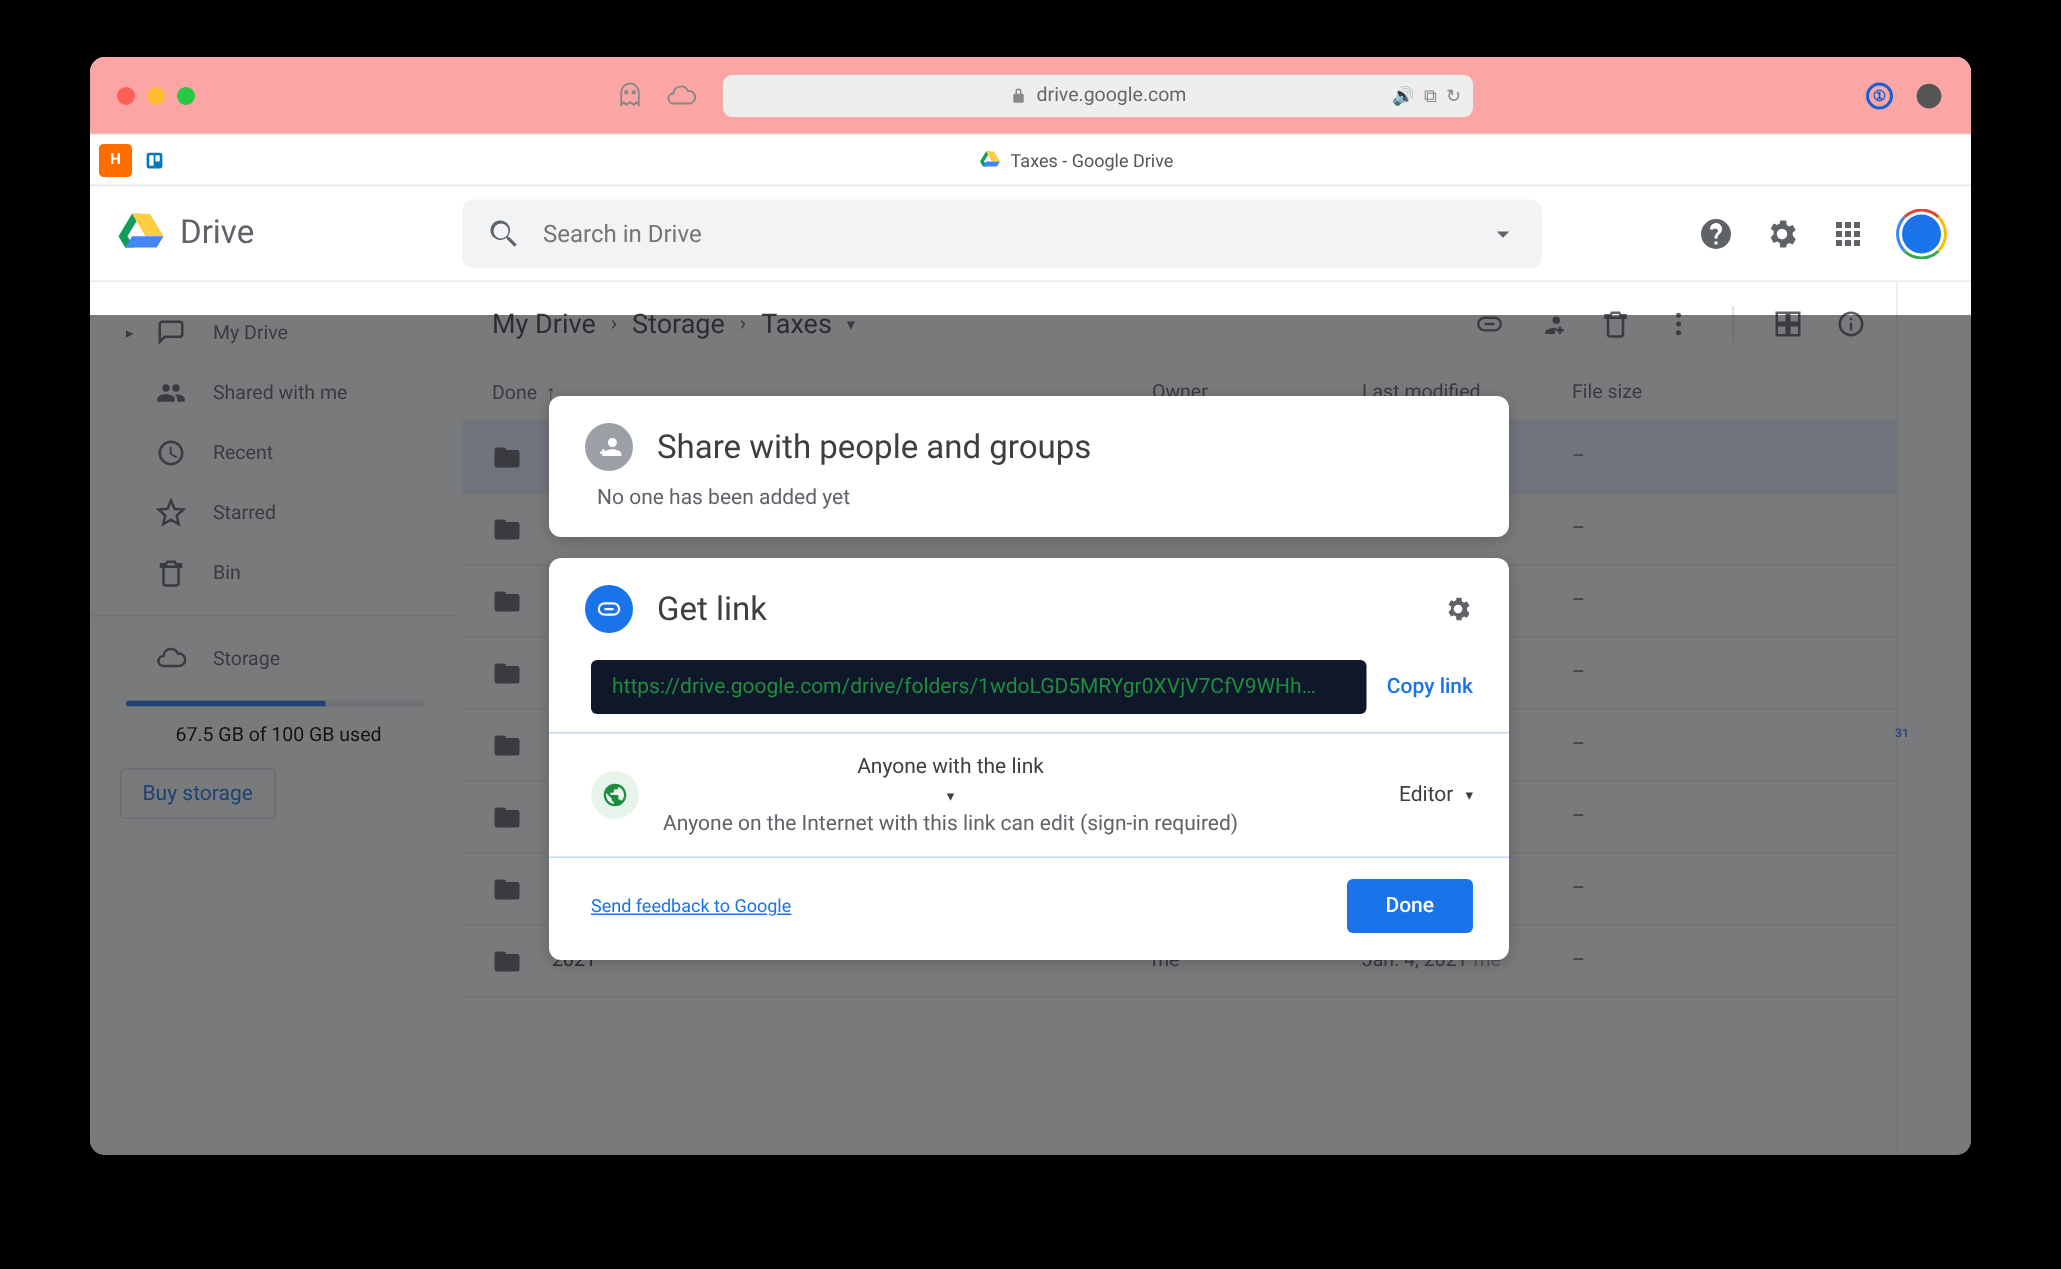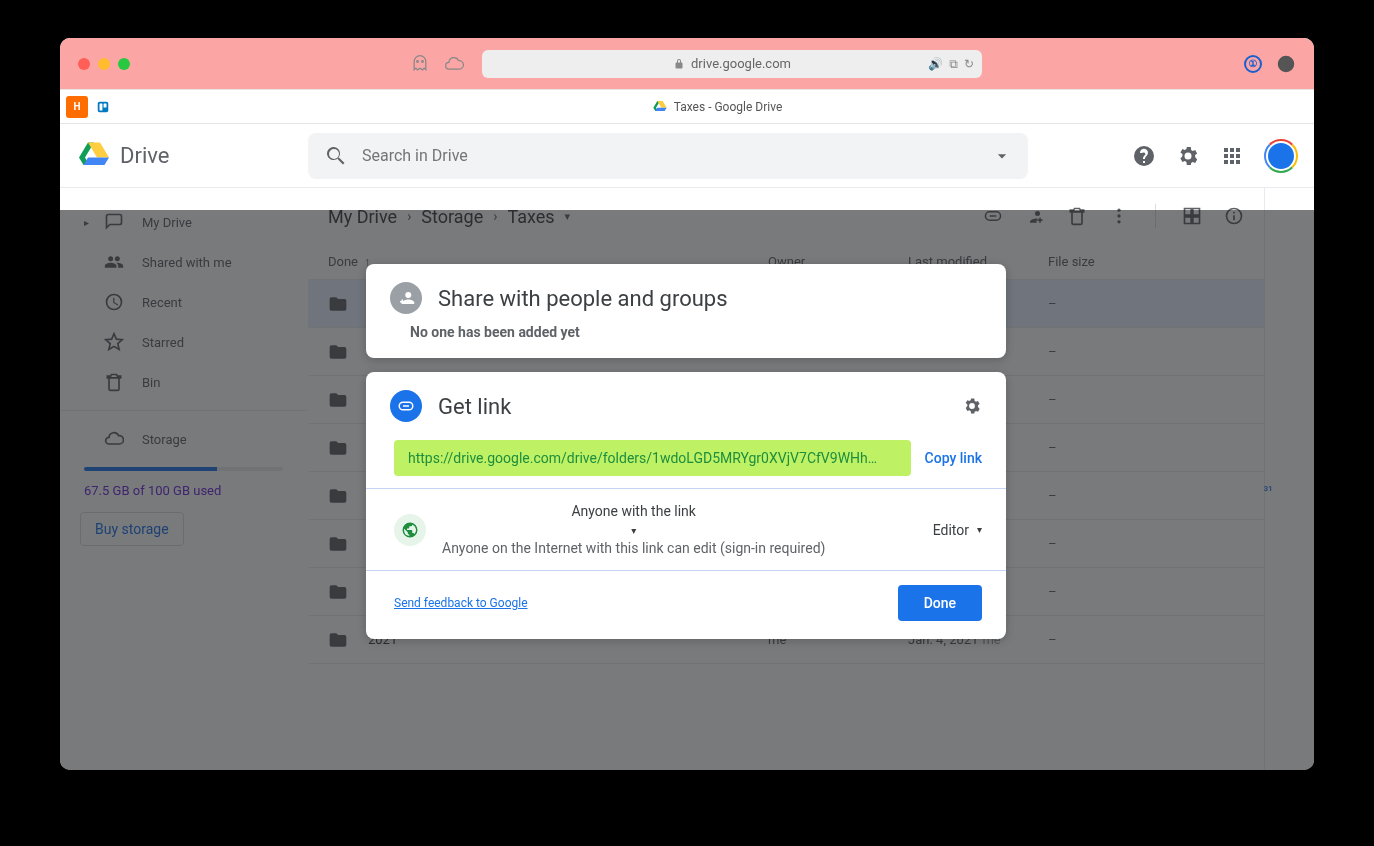--- a/index.html
+++ b/index.html
@@ -32,21 +32,21 @@
   
   .body { display:flex; height:582px;}
   .sidebar { width:248px; padding-top:10px; border-right:1px solid transparent;}
   .new-btn { margin:0 0 12px 12px; height:48px; width:114px; border:1px solid #dadce0; border-radius:24px; display:flex; align-items:center; padding:0 18px; gap:12px; font-size:14px; color:#3c4043; box-shadow:0 1px 2px rgba(60,64,67,.2);}
   .nav { padding:4px 0;}
   .nav-item { height:40px; display:flex; align-items:center; padding:0 12px 0 24px; gap:18px; font-size:13px; color:#5f6368; border-radius:0 20px 20px 0; margin-right:12px;}
   .nav-item .chev{width:10px; font-size:10px; color:#5f6368; margin-right:-8px;}
   .divider{height:1px; background:#e8eaed; margin:8px 0;}
   .storage-bar { margin:4px 24px; height:4px; background:#e8eaed; border-radius:2px; overflow:hidden;}
   .storage-bar div{height:100%; width:67%; background:#1a73e8;}
-  .storage-txt{font-size:13px; color:#6d28d9; padding:8px 24px;}
+  .storage-txt{font-size:13px; color:#000000; padding:8px 24px;margin-left:33px;}
   .buy-btn{margin:6px 20px; padding:8px 14px; border:1px solid #dadce0; border-radius:4px; color:#1a73e8; font-size:14px; display:inline-block;}
   .content { flex:1; padding:0; }
   .breadcrumb { height:56px; display:flex; align-items:center; padding:0 20px; font-size:18px; color:#3c4043; gap:10px;}
   .breadcrumb .chev{color:#5f6368; font-size:14px;}
   .bc-actions{margin-left:auto; display:flex; gap:22px; color:#5f6368; align-items:center;}
   .bc-sep{width:1px; height:24px; background:#dadce0; margin:0 4px;}
   .table-hdr { display:flex; padding:10px 20px; font-size:13px; color:#5f6368; border-bottom:1px solid #e8eaed;}
   .col-name{flex:0 0 440px; display:flex; gap:6px; align-items:center;}
   .col-owner{flex:0 0 140px;}
   .col-mod{flex:0 0 140px;}
@@ -64,24 +64,24 @@
   
   .dim { position:absolute; inset:86px 0 0 0; background:rgba(32,33,36,0.6); }
   
   
   .modal-wrap{position:absolute; left:306px; top:226px; width:640px;}
   .card{background:#fff; border-radius:8px; box-shadow:0 2px 10px rgba(0,0,0,.2); margin-bottom:14px; overflow:hidden;}
   .card-hdr{display:flex; align-items:center; gap:16px; padding:18px 24px 10px;}
   .round-icon{width:32px; height:32px; border-radius:50%; display:flex; align-items:center; justify-content:center; color:#fff; flex-shrink:0;}
   .ri-gray{background:#9aa0a6;} .ri-blue{background:#1a73e8;} .ri-green{background:#e6f4ea; color:#1e8e3e;}
   .card-title{font-size:22px; color:#3c4043;}
-  .card-sub{padding:0 24px 18px 44px; font-size:14px; color:#5f6368;font-weight:bold;}
+  .card-sub{padding:0 24px 18px 32px; font-size:14px; color:#5f6368;}
   .gear-pos{margin-left:auto; color:#5f6368;}
   .link-row{display:flex; padding:8px 24px 12px 28px; gap:14px; align-items:center;}
-  .link-box{flex:1; background:#bef264; border-radius:4px; padding:10px 14px; font-size:14px; color:#1e8e3e; white-space:nowrap; overflow:hidden; text-overflow:ellipsis;}
+  .link-box{flex:1; background:#0f172a; border-radius:4px; padding:10px 14px; font-size:14px; color:#1e8e3e; white-space:nowrap; overflow:hidden; text-overflow:ellipsis;}
   .copy-link{color:#1a73e8; font-size:14px; font-weight:500;}
   .access-row{display:flex; padding:14px 24px 14px 28px; gap:16px; align-items:center; border-top:1px solid #c6d5f5; border-bottom:1px solid #c6d5f5;}
   .access-txt .t1{font-size:14px; color:#3c4043; font-weight:400; display:flex; align-items:center; gap:6px;flex-direction:column;}
   .access-txt .t2{font-size:14px; color:#5f6368; margin-top:4px;}
   .role-sel{margin-left:auto; color:#3c4043; font-size:14px; display:flex; gap:8px; align-items:center;}
   .card-ftr{display:flex; padding:14px 24px 18px 28px; align-items:center;}
   .feedback{color:#1a73e8; font-size:12px; text-decoration:underline;}
   .done-btn{margin-left:auto; background:#1a73e8; color:#fff; padding:10px 26px; border-radius:4px; font-size:14px; font-weight:500;}
   
   svg{display:block;}

